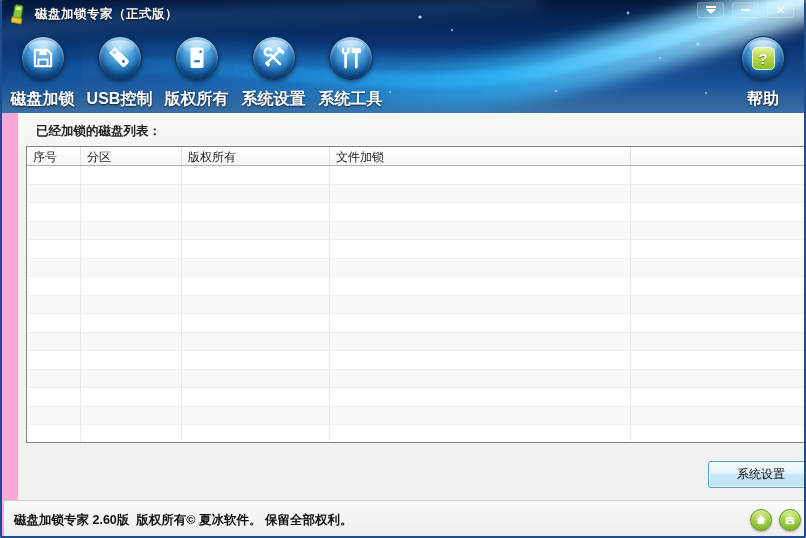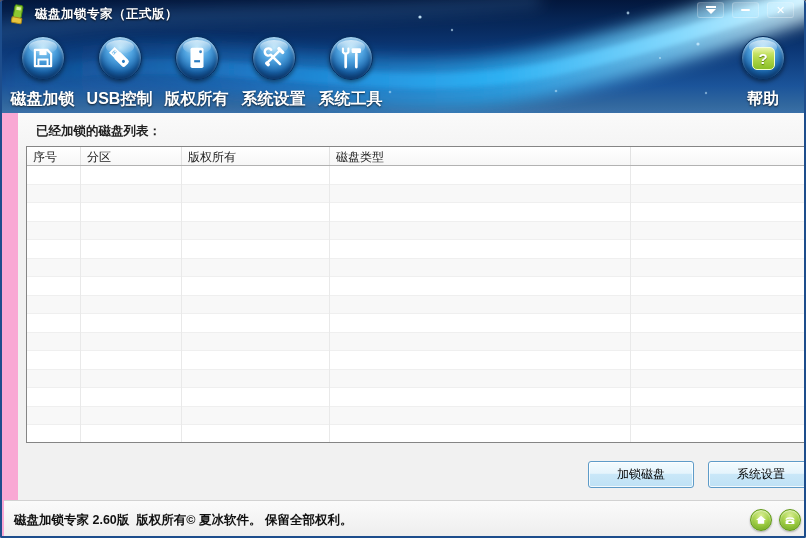--- a/index.html
+++ b/index.html
@@ -205,21 +205,21 @@
   </div>
 
   <div class="content">
     <div class="section-label">已经加锁的磁盘列表：</div>
 
     <div class="disk-table">
       <div class="thead">
         <div class="th c0">序号</div>
         <div class="th c1">分区</div>
         <div class="th c2">版权所有</div>
-        <div class="th c3">磁盘类型</div>
+        <div class="th c3">文件加锁</div>
         <div class="th c4"></div>
       </div>
       <div class="tbody">
         <div class="vline v0"></div>
         <div class="vline v1"></div>
         <div class="vline v2"></div>
         <div class="vline v3"></div>
       <div class="trow"></div>
           <div class="trow alt"></div>
           <div class="trow"></div>
@@ -231,21 +231,20 @@
           <div class="trow"></div>
           <div class="trow alt"></div>
           <div class="trow"></div>
           <div class="trow alt"></div>
           <div class="trow"></div>
           <div class="trow alt"></div>
           <div class="trow"></div>
         </div>
     </div>
 
-    <button class="action-btn btn-lock">加锁磁盘</button>
     <button class="action-btn btn-unlock">系统设置</button>
   </div>
 
   <div class="statusbar">
     <span class="status-text">磁盘加锁专家 2.60版  版权所有© 夏冰软件。 保留全部权利。</span>
     <div class="status-icons">
       <div class="gcircle">
         <svg width="14" height="14" viewBox="0 0 24 24">
             <path d="M12 4.5l8.5 7.5h-3v6.5h-11V12h-3z" fill="#fff"></path>
           </svg>

